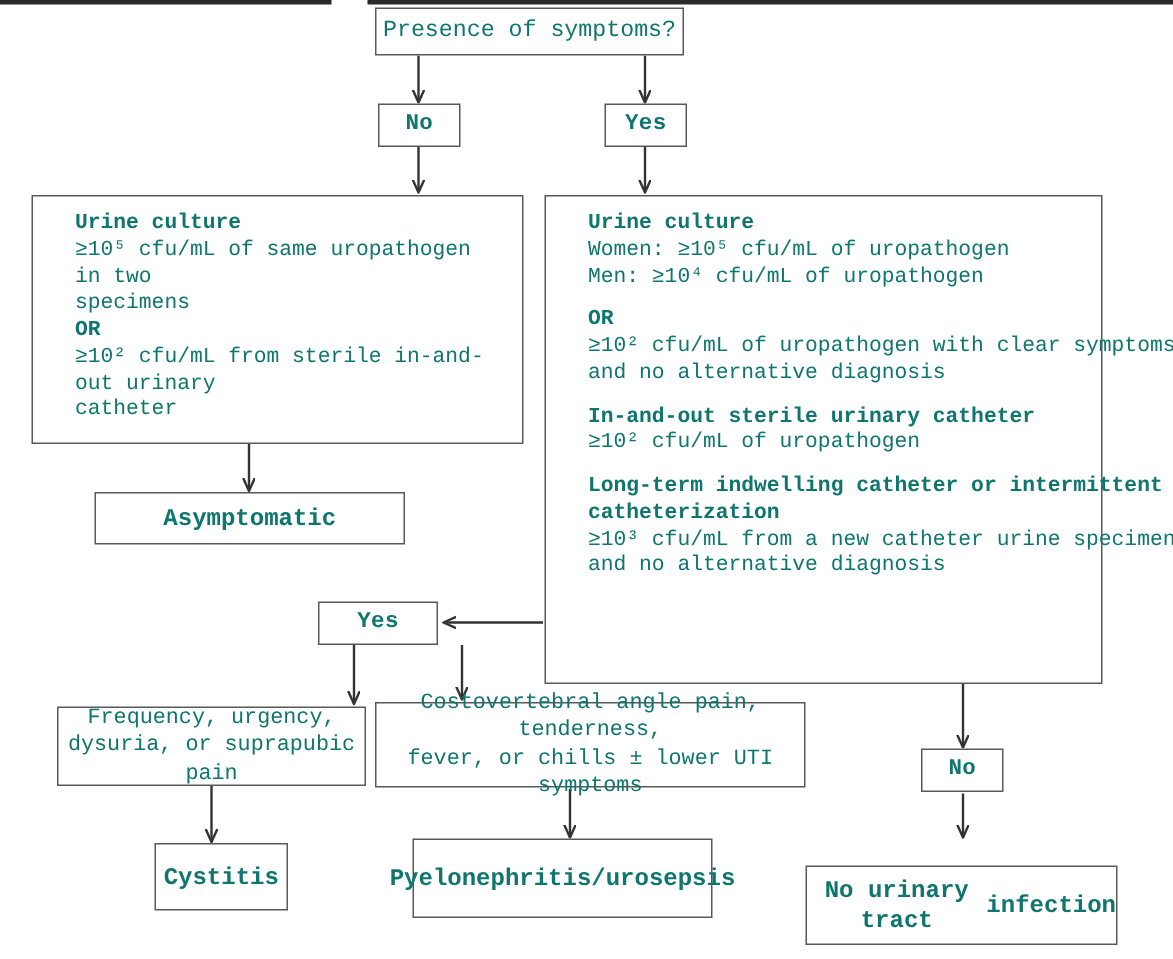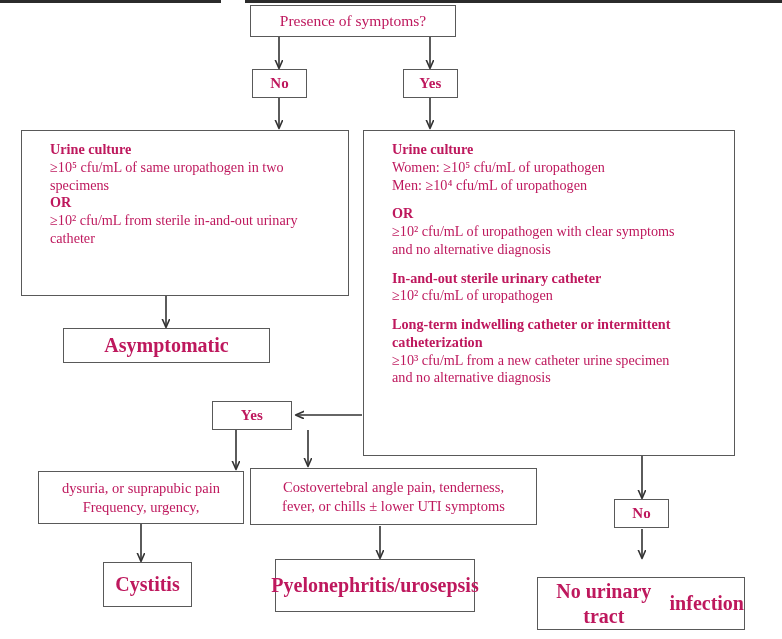--- a/index.html
+++ b/index.html
@@ -5,22 +5,22 @@
   html, body {
     margin: 0;
     padding: 0;
     background: #ffffff;
   }
   #canvas {
     position: relative;
     width: 782px;
     height: 639px;
     background: #ffffff;
-    font-family: Liberation Serif, serif;
-    color: #be185d;
+    font-family: Liberation Mono, monospace;
+    color: #0f766e;
     overflow: hidden;
   }
   .edges {
     position: absolute;
     left: 0;
     top: 0;
     width: 782px;
     height: 639px;
     pointer-events: none;
   }
@@ -36,21 +36,21 @@
     line-height: 1.25;
   }
   .node.left-align {
     display: block;
     text-align: left;
     align-items: flex-start;
     justify-content: flex-start;
   }
   .q-node { font-size: 15.5px; font-weight: 400; }
   .dec-node { font-size: 15px; font-weight: bold; letter-spacing: .2px; }
-  .term-node { font-size: 20px; font-weight: bold; }
+  .term-node { font-size: 16px; font-weight: bold; }
   .sym-node { font-size: 14.5px; font-weight: 400; }
   .crit-node { font-size: 14.2px; font-weight: 400; padding: 10px 12px 8px 28px; }
   .crit-node .hd { font-weight: bold; }
   .crit-node .ln { white-space: nowrap; }
   .crit-node .gap { height: 11px; }
   .crit-left .ln { white-space: normal; }
   .topline {
     position: absolute;
     background: #2b2b2b;
   }
@@ -130,22 +130,22 @@
 
   <div class="node dec-node" style="left:212px; top:401px; width:80px; height:29px;">
     <span>Yes</span>
   </div>
 
   <div class="node dec-node" style="left:614px; top:499px; width:55px; height:29px;">
     <span>No</span>
   </div>
 
   <div class="node sym-node" style="left:38px; top:471px; width:206px; height:53px; flex-direction:column;">
+    <span>Frequency, urgency,</span>
     <span>dysuria, or suprapubic pain</span>
-    <span>Frequency, urgency,</span>
   </div>
 
   <div class="node sym-node" style="left:250px; top:468px; width:287px; height:57px; flex-direction:column;">
     <span>Costovertebral angle pain, tenderness,</span>
     <span>fever, or chills ± lower UTI symptoms</span>
   </div>
 
   <div class="node term-node" style="left:103px; top:562px; width:89px; height:45px;">
     <span>Cystitis</span>
   </div>

